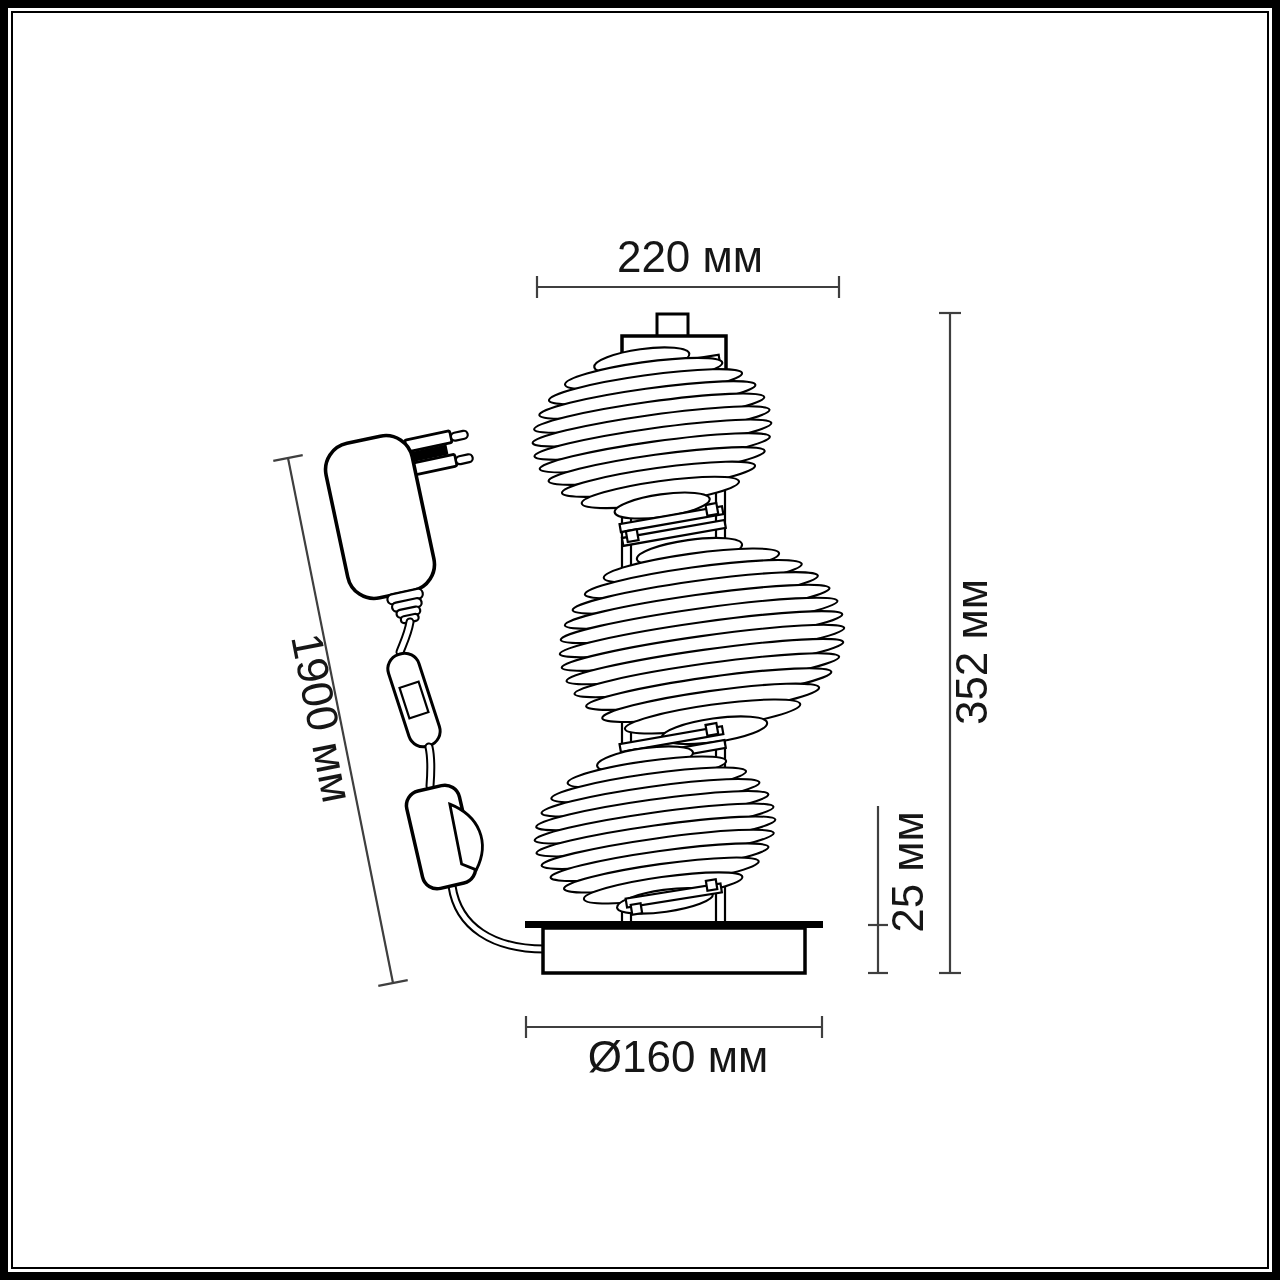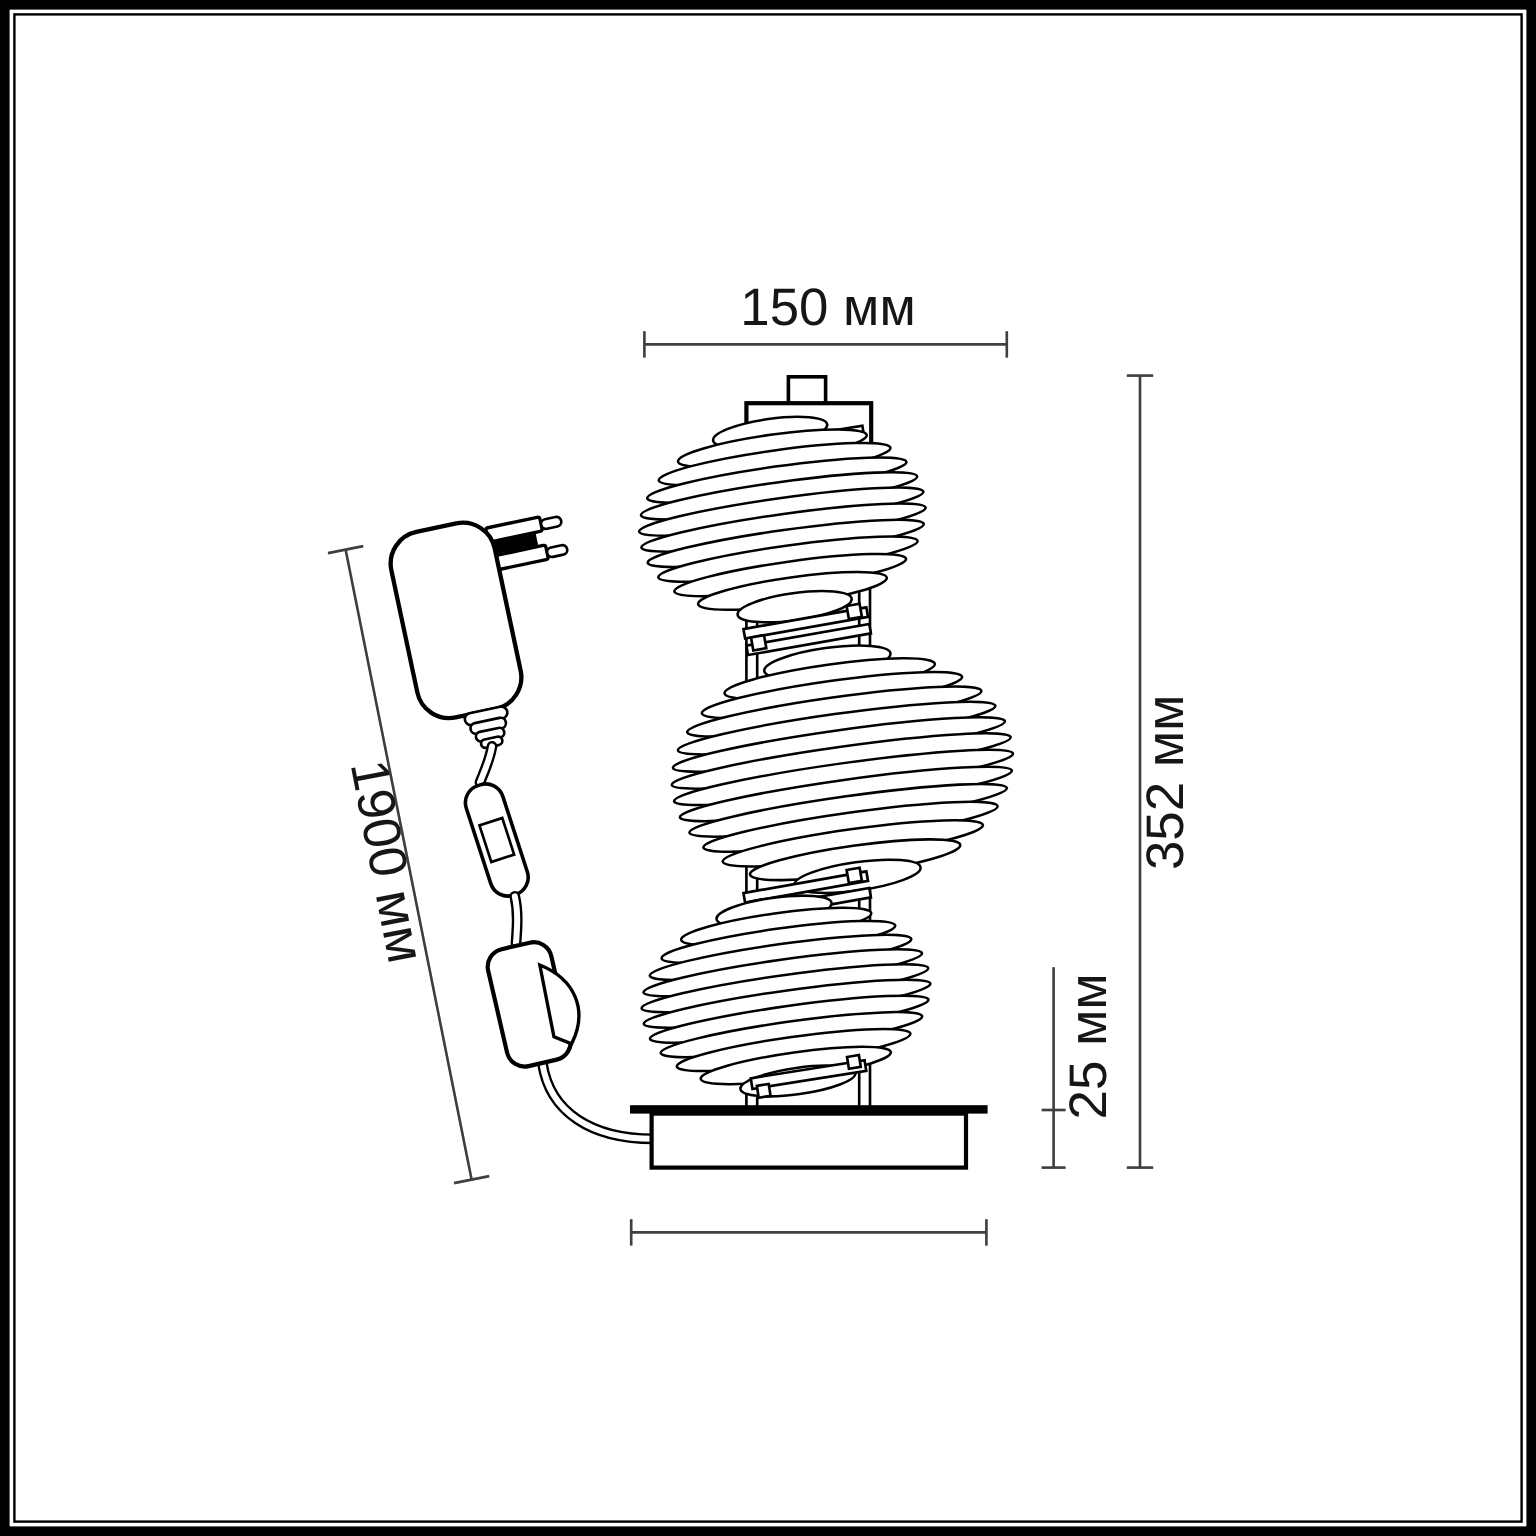--- a/index.html
+++ b/index.html
@@ -183,21 +183,22 @@
       <path class="tube-o" d="M429,747 C432,760 431,773 430,786"></path>
       <path class="tube-i" d="M429,747 C432,760 431,773 430,786"></path>
     </g>
 
     <g transform="translate(441 837) rotate(-13)">
       <rect class="ink" x="-27" y="-50" width="54" height="100" rx="15" style="stroke-width:3.5"></rect>
       <path class="ink" d="M16,-30 C42,-12 47,16 27,40 L14,31 Z" style="stroke-width:2.8"></path>
     </g>
   </svg>
 
-  <div class="dim-label" style="left:690px;top:257px;">150 мм</div>
+  <div class="dim-label" style="left:690px;top:257px;">220 мм</div>
 
   <div class="dim-label rot-ccw" style="left:972px;top:652px;">352 мм</div>
 
   <div class="dim-label rot-ccw" style="left:908px;top:872px;">25 мм</div>
 
+  <div class="dim-label" style="left:678px;top:1057px;">Ø160 мм</div>
 
   <div class="dim-label rot-diag" style="left:322px;top:718px;">1900 мм</div>
 </div>
 
 </body></html>

